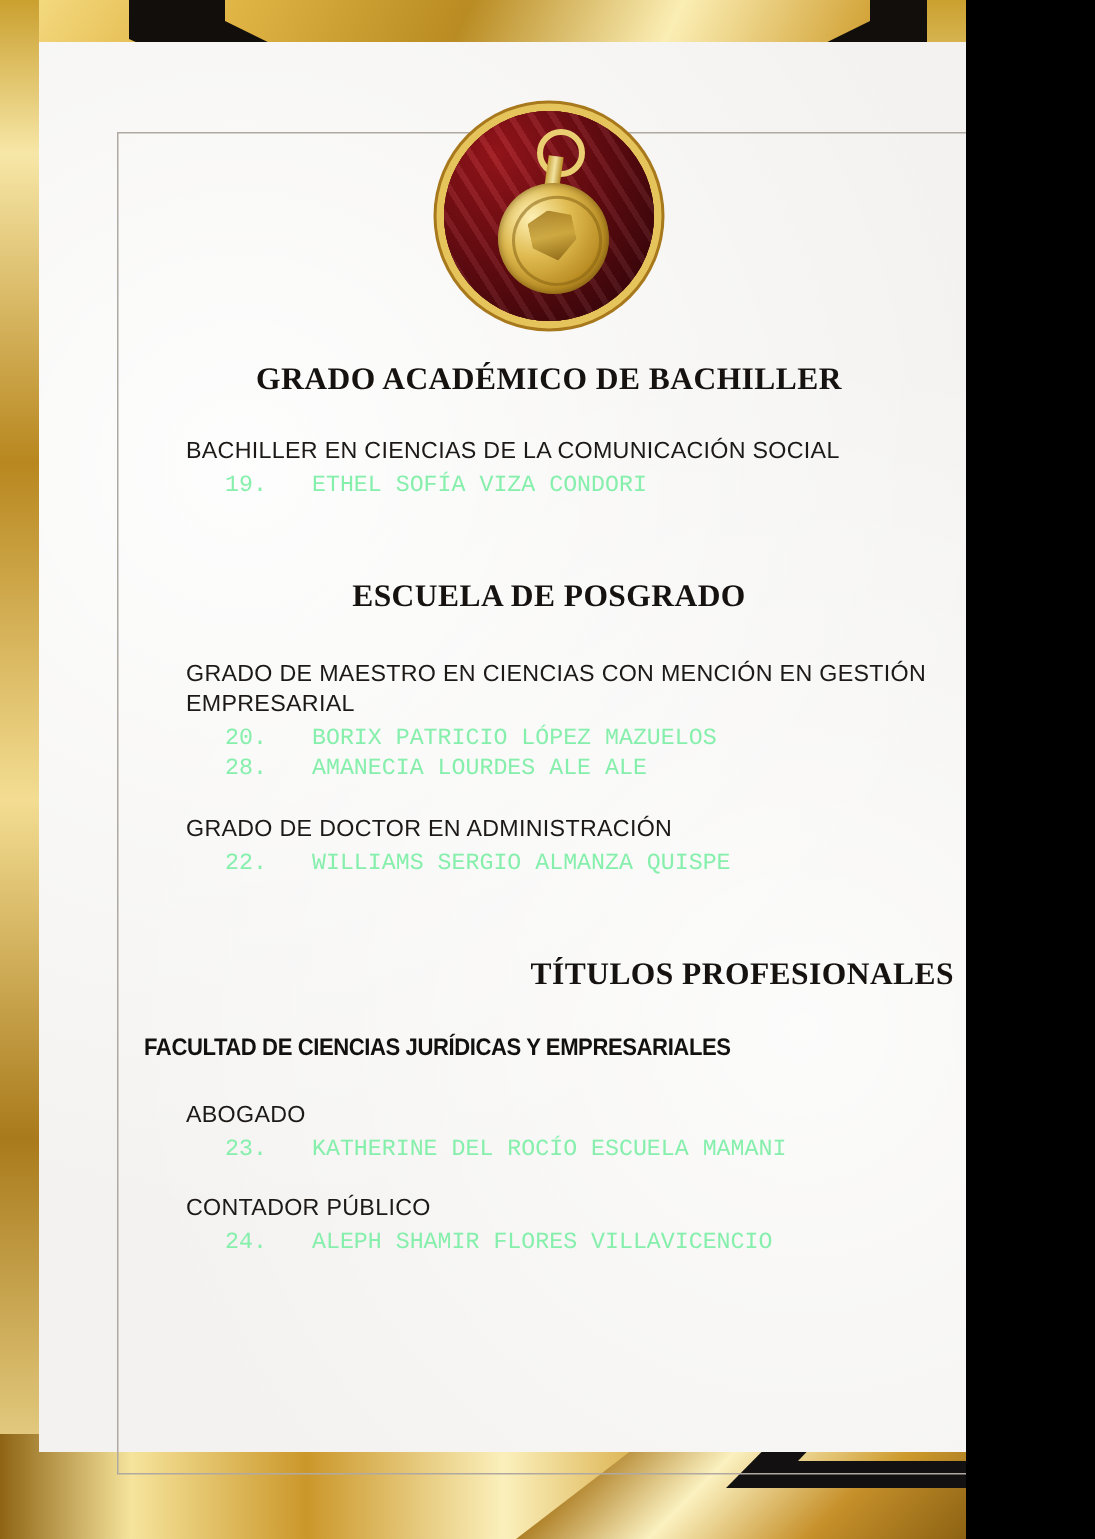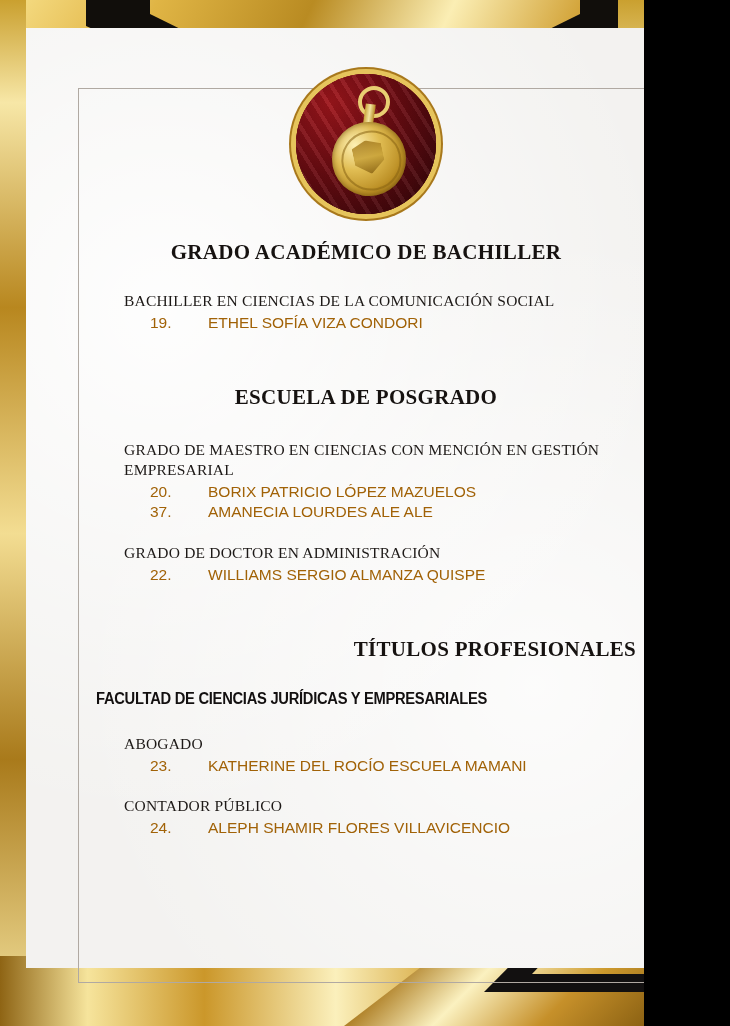--- a/index.html
+++ b/index.html
@@ -235,23 +235,23 @@
     margin: 0 0 2px 0;
     line-height: 1.28;
   }
   .names {
     margin: 0 0 20px 0;
     padding: 0;
     list-style: none;
   }
   .name-row {
     display: flex;
-    font-family: Liberation Sans, sans-serif;
+    font-family: Liberation Mono, monospace;
     font-size: 15.5px;
-    color: #a16207;
+    color: #86efac;
     line-height: 1.32;
     padding-left: 54px;
   }
   .name-num {
     width: 58px;
     flex: 0 0 58px;
   }
   .name-txt {
     flex: 1 1 auto;
   }
@@ -264,21 +264,20 @@
     transform-origin: left center;
     color: #131010;
     margin: 0 0 26px 0;
     padding-left: 0px;
   }
   .block {
     margin-bottom: 4px;
   }
   .block .prog {
     padding-left: 28px;
-    font-family: Liberation Serif, serif;
   }
 </style>
 </head>
 <body>
 
 <div id="page">
 
   <div class="gold-top"></div>
   <div class="gold-top-inner"></div>
   <div class="gold-top-inner2"></div>
@@ -319,21 +318,21 @@
     <h1 class="h-main second">ESCUELA DE POSGRADO</h1>
 
     <div class="block">
       <p class="prog">GRADO DE MAESTRO EN CIENCIAS CON MENCIÓN EN GESTIÓN EMPRESARIAL</p>
       <ul class="names">
         <li class="name-row">
           <span class="name-num">20.</span>
           <span class="name-txt">BORIX PATRICIO LÓPEZ MAZUELOS</span>
         </li>
         <li class="name-row">
-          <span class="name-num">37.</span>
+          <span class="name-num">28.</span>
           <span class="name-txt">AMANECIA LOURDES ALE ALE</span>
         </li>
       </ul>
     </div>
 
     <div class="block">
       <p class="prog">GRADO DE DOCTOR EN ADMINISTRACIÓN</p>
       <ul class="names">
         <li class="name-row">
           <span class="name-num">22.</span>

